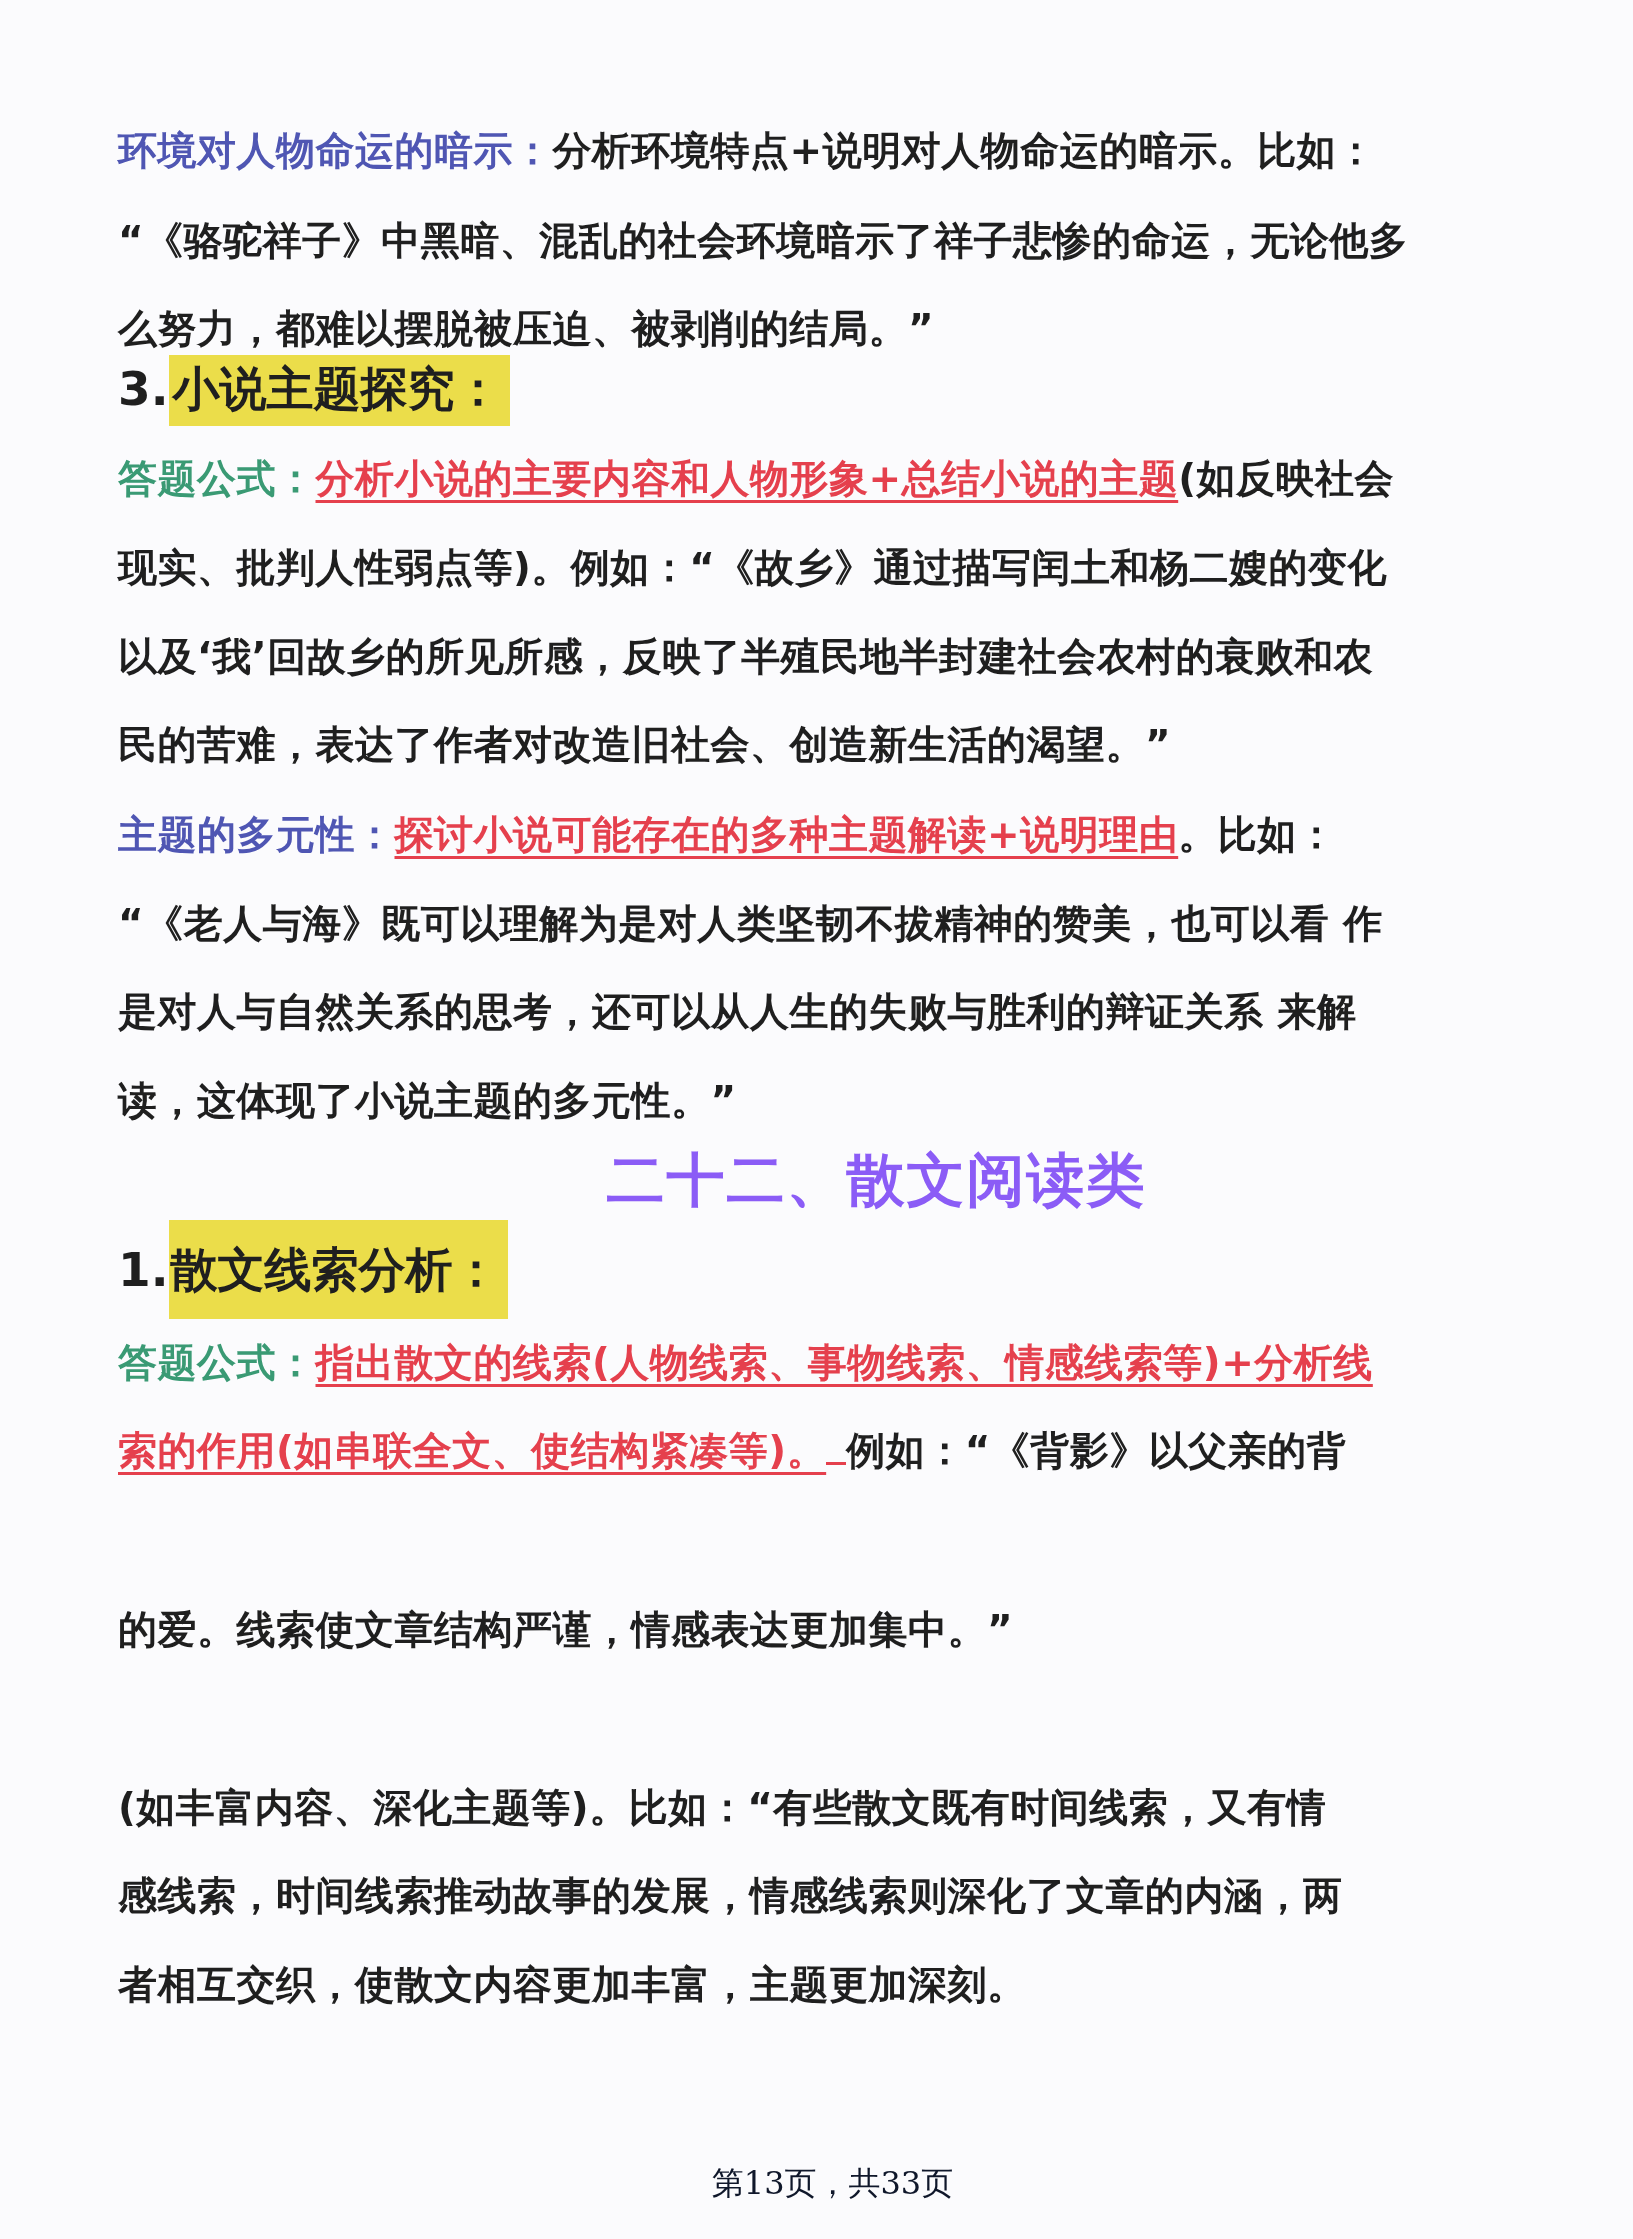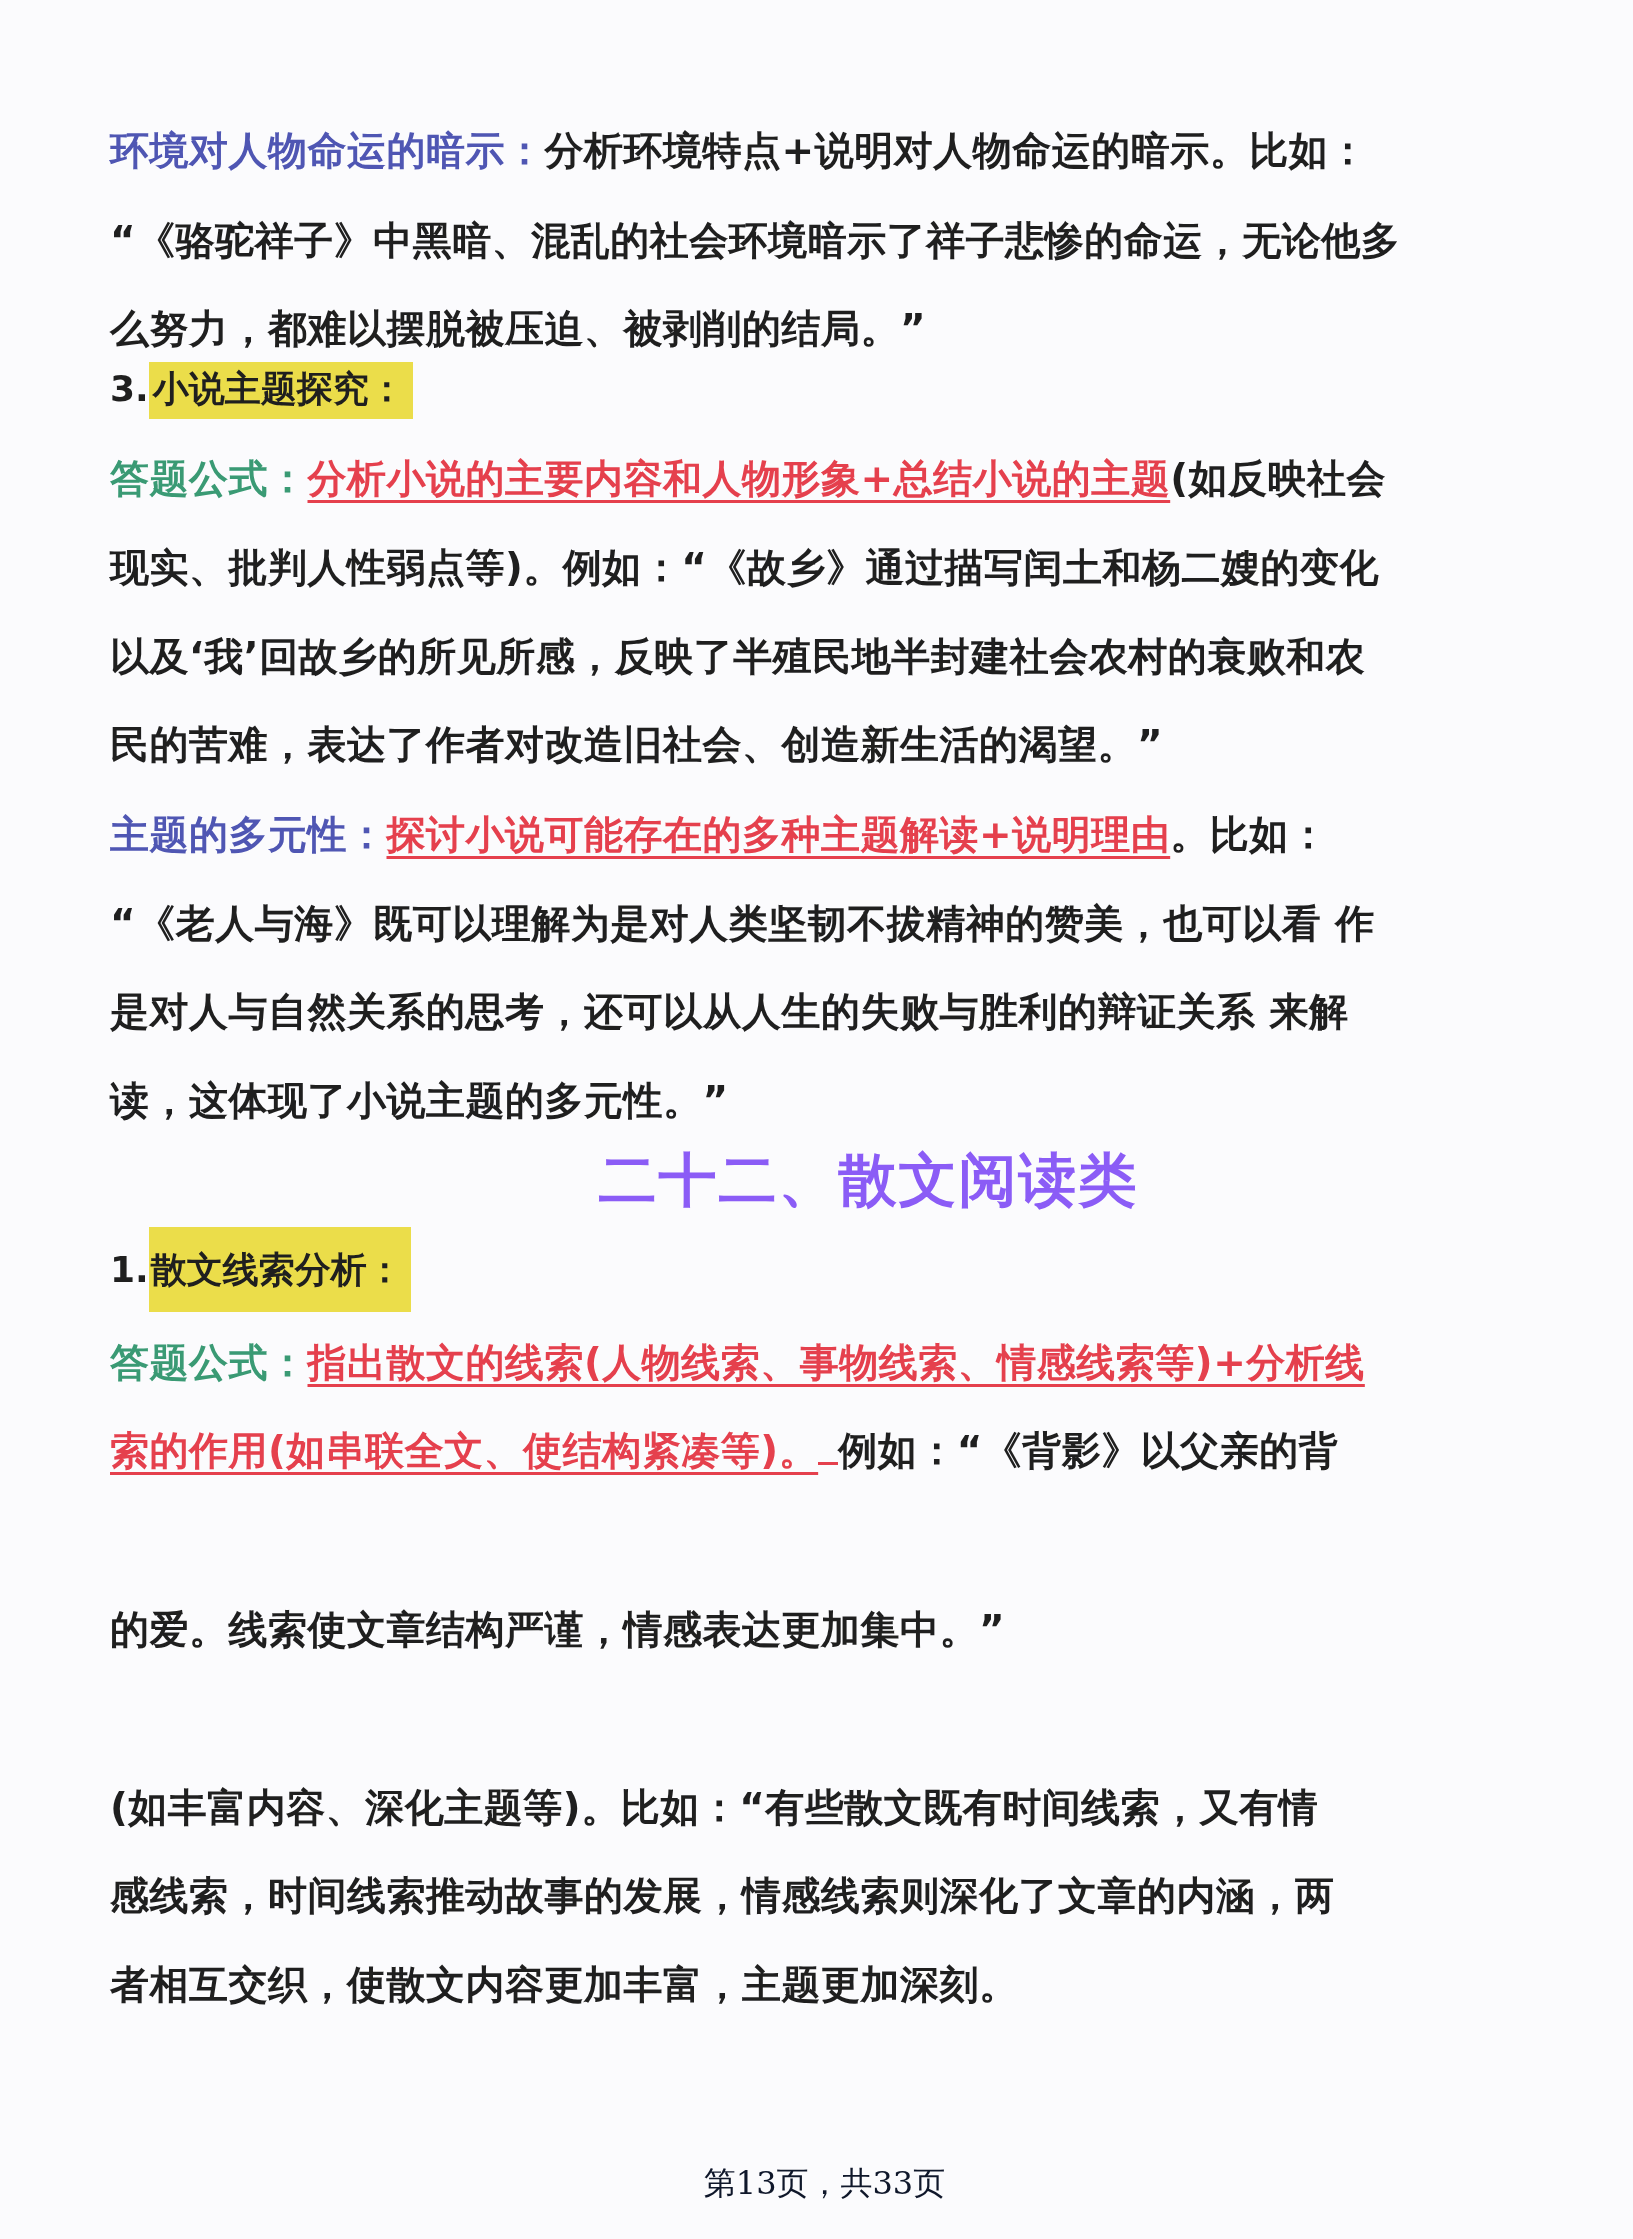--- a/index.html
+++ b/index.html
@@ -3,21 +3,21 @@
   <meta charset="utf-8">
   <style>
     html, body { margin: 0; padding: 0; }
     body {
       width: 1633px; height: 2239px;
       background: #fbfbfd;
       position: relative; overflow: hidden;
       font-family: "DejaVu Sans", "Liberation Sans", sans-serif;
       color: #1f1f1f;
     }
-    .page { position: absolute; left: 8px; top: 0; width: 1537px; height: 2239px; padding-left: 36px; }
+    .page { position: absolute; left: 16px; top: 0; width: 1537px; height: 2239px; padding-left: 36px; }
     .line {
       position: absolute; left: 102px; width: 1445px;
       font-size: 39px; line-height: 54px; height: 54px;
       font-weight: bold; white-space: nowrap;
       letter-spacing: 0.5px; text-align: justify;
     }
     .lbl-blue { color: #4f56b3; }
     .lbl-green { color: #3a9a74; }
     .red-ul {
       color: #e5404d;
@@ -34,21 +34,21 @@
       font-weight: bold; color: #8b5cf6; letter-spacing: 2px;
       font-family: "DejaVu Serif", "Liberation Serif", serif;
       margin-left: 44px;
     }
     .footer {
       position: absolute; left: 0; width: 1633px; top: 2163px;
       text-align: center; font-size: 32px; line-height: 40px;
       color: #0f172a; font-family: "DejaVu Serif", "Liberation Serif", serif;
     }
     .sub-heading {
-      position: absolute; font-size: 36px; font-weight: bold; line-height: 54px;
+      position: absolute; font-size: 47px; font-weight: bold; line-height: 54px;
     }
   </style>
 </head>
 <body>
 
 <div class="page">
 
   <div class="line" style="top:124px;">
     <span class="lbl-blue">环境对人物命运的暗示：</span><span>分析环境特点+说明对人物命运的暗示。比如：</span>
   </div>

